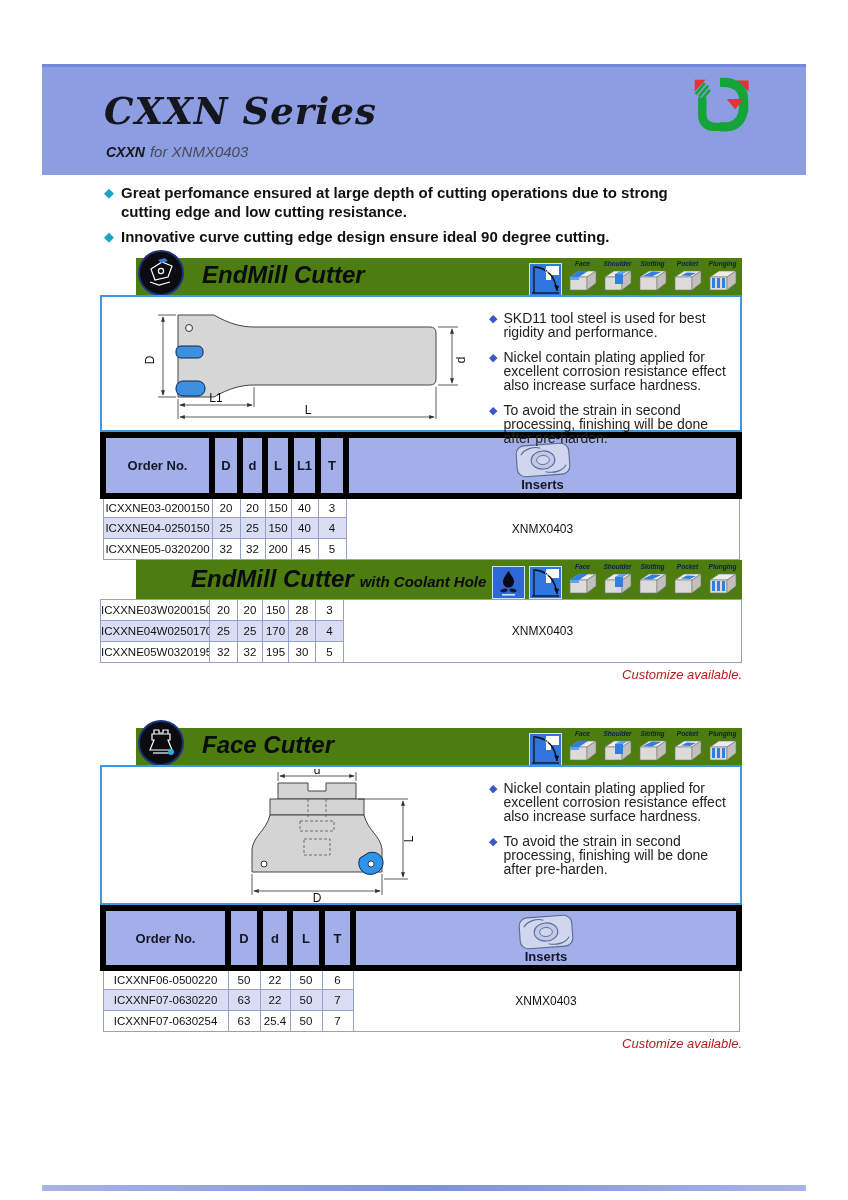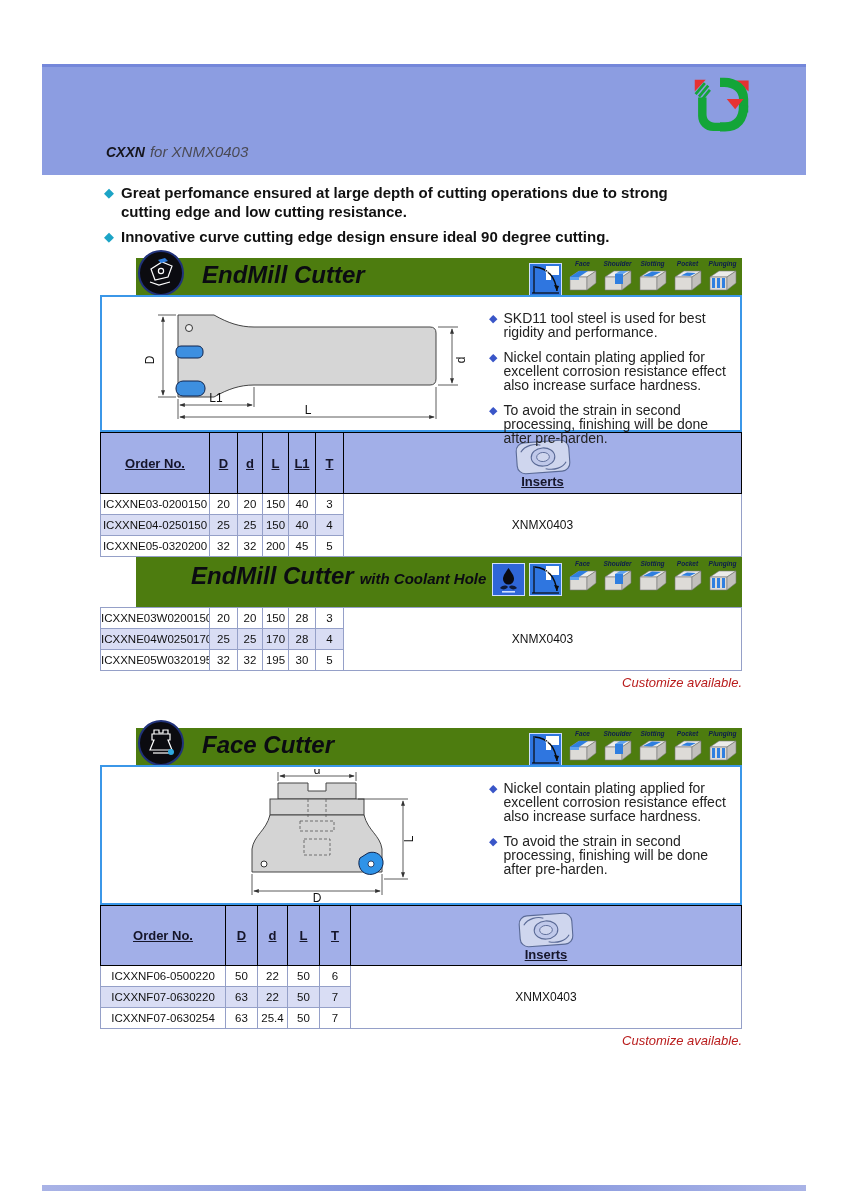--- a/index.html
+++ b/index.html
@@ -37,38 +37,39 @@
 
   .info-box{position:relative;background:#fff;border:2px solid #3B97E8;box-sizing:border-box;}
   .features{position:absolute;left:387px;top:14px;width:245px;}
   .feat{display:flex;margin-bottom:11px;}
   .feat .dia{color:#3A56C8;font-size:11px;line-height:14px;margin-right:6px;}
   .feat .txt{font-size:14px;line-height:14px;color:#222;}
 
   
   table.spec{border-collapse:collapse;table-layout:fixed;width:642px;font-size:11.5px;}
   table.spec td,table.spec th{border:1px solid #95A0C8;text-align:center;padding:0;overflow:hidden;}
-  table.spec tr.thead th{background:#A2AFE8;border:1px solid #000000;font-size:13px;font-weight:bold;color:#15152a;text-decoration:underline;}
+  table.spec tr.thead th{background:#A2AFE8;border:6px solid #000000;font-size:13px;font-weight:bold;color:#15152a;}
   table.spec tr.thead{height:61px;}
   table.spec tr.r{height:21px;background:#fff;}
   table.spec tr.alt{background:#D9DDF4;}
   table.spec td.insert-type{background:#fff;font-size:12px;}
   .inserts-th .ins-label{font-size:13px;font-weight:bold;margin-top:-3px;}
   .note{font-style:italic;font-size:13px;text-align:right;margin-top:4px;color:#b91c1c;}
 
   .footer-rule{position:absolute;left:42px;top:1185px;width:764px;height:6px;
     background:linear-gradient(90deg,#a9b3e6,#7d90dc,#a9b3e6);}
   svg{display:block;}
 </style>
 </head>
 <body>
 
 <div class="page">
 
   <div class="brand-header">
+    <div class="series-title">CXXN Series</div>
     <div class="series-sub">
       <span class="model">CXXN</span><span>for XNMX0403</span>
     </div>
     <div class="logo">
       <svg width="64" height="56" viewBox="0 0 76 66">
         <polygon points="8,3 21,3 8,17" fill="#E63232"></polygon>
         <polygon points="57,4 72,4 72,17" fill="#E63232"></polygon>
         <g stroke="#13A538" stroke-width="3.2">
           <line x1="9" y1="20" x2="20" y2="7"></line>
             <line x1="13" y1="23" x2="24" y2="10"></line>
@@ -270,21 +271,21 @@
         <td>ICXXNE05-0320200</td>
         <td>32</td>
         <td>32</td>
         <td>200</td>
         <td>45</td>
         <td>5</td>
       </tr>
     </tbody>
       </table>
 
-    <div class="bar" style="height:50px;">
+    <div class="bar" style="height:39px;">
       <div class="bar-title" style="left:55px;top:5px;">
         <span>EndMill Cutter</span><span class="suffix">with Coolant Hole</span>
       </div>
       <div class="iconrow" style="top:2px;">
         <div class="sq-icon" style="margin-top:4px;background:#2F66D8;">
           <svg width="31" height="31" viewBox="0 0 31 31">
             <path d="M15.5,4 C19,9 21,12 21,15 a5.5,5.5 0 1 1 -11,0 C10,12 12,9 15.5,4 Z" fill="#0a0a14"></path>
             <path d="M7,24 C10,21 13,21 15,23 C13,26 9,26 7,24 Z" fill="#0f1a3a"></path>
             <path d="M24,24 C21,21 18,21 16,23 C18,26 22,26 24,24 Z" fill="#0f1a3a"></path>
             <rect x="9" y="27" width="13" height="1.6" fill="#cfe0ff"></rect>

